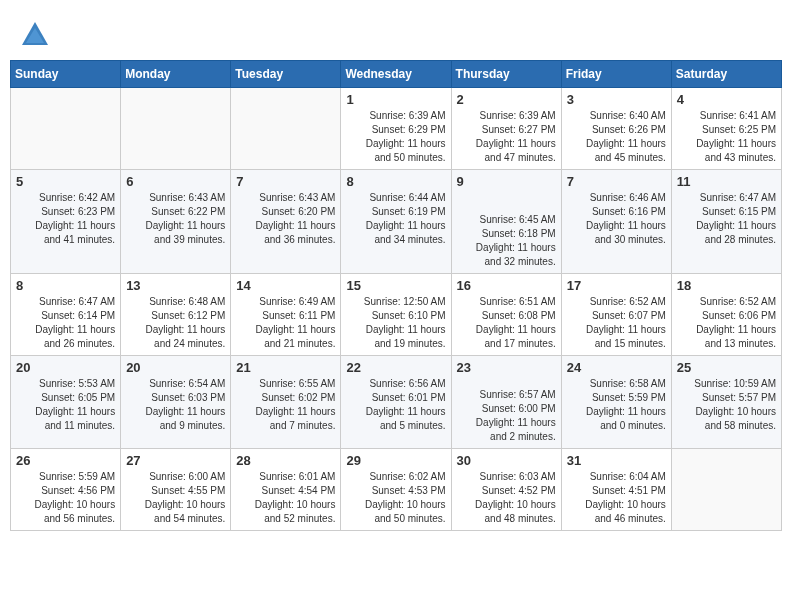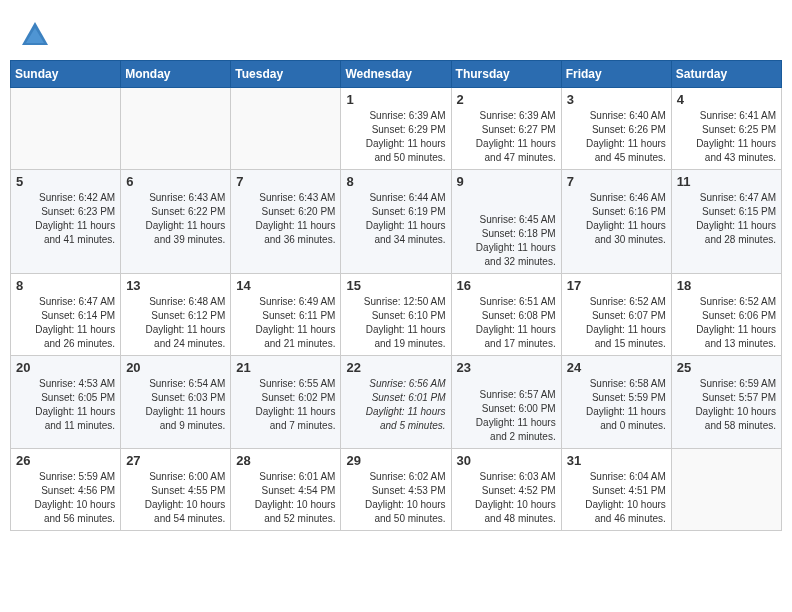--- a/index.html
+++ b/index.html
@@ -260,63 +260,63 @@
           <span class="day-number">18</span>
           <div class="day-info" style="white-space: pre-line;">Sunrise: 6:52 AM
 Sunset: 6:06 PM
 Daylight: 11 hours
 and 13 minutes.</div>
         </td>
       </tr>
       <tr>
         <td>
           <span class="day-number">20</span>
-          <div class="day-info" style="white-space: pre-line;">Sunrise: 4:53 AM
+          <div class="day-info" style="white-space: pre-line;">Sunrise: 5:53 AM
 Sunset: 6:05 PM
 Daylight: 11 hours
 and 11 minutes.</div>
         </td>
         <td>
           <span class="day-number">20</span>
           <div class="day-info" style="white-space: pre-line;">Sunrise: 6:54 AM
 Sunset: 6:03 PM
 Daylight: 11 hours
 and 9 minutes.</div>
         </td>
         <td>
           <span class="day-number">21</span>
           <div class="day-info" style="white-space: pre-line;">Sunrise: 6:55 AM
 Sunset: 6:02 PM
 Daylight: 11 hours
 and 7 minutes.</div>
         </td>
         <td>
           <span class="day-number">22</span>
-          <div class="day-info" style="white-space: pre-line; font-style: italic;">Sunrise: 6:56 AM
+          <div class="day-info" style="white-space: pre-line;">Sunrise: 6:56 AM
 Sunset: 6:01 PM
 Daylight: 11 hours
 and 5 minutes.</div>
         </td>
         <td>
           <span class="day-number">23</span>
           <div class="day-info" style="white-space: pre-line; margin-top: 13px;">Sunrise: 6:57 AM
 Sunset: 6:00 PM
 Daylight: 11 hours
 and 2 minutes.</div>
         </td>
         <td>
           <span class="day-number">24</span>
           <div class="day-info" style="white-space: pre-line;">Sunrise: 6:58 AM
 Sunset: 5:59 PM
 Daylight: 11 hours
 and 0 minutes.</div>
         </td>
         <td>
           <span class="day-number">25</span>
-          <div class="day-info" style="white-space: pre-line;">Sunrise: 6:59 AM
+          <div class="day-info" style="white-space: pre-line;">Sunrise: 10:59 AM
 Sunset: 5:57 PM
 Daylight: 10 hours
 and 58 minutes.</div>
         </td>
       </tr>
       <tr>
         <td>
           <span class="day-number">26</span>
           <div class="day-info" style="white-space: pre-line;">Sunrise: 5:59 AM
 Sunset: 4:56 PM

